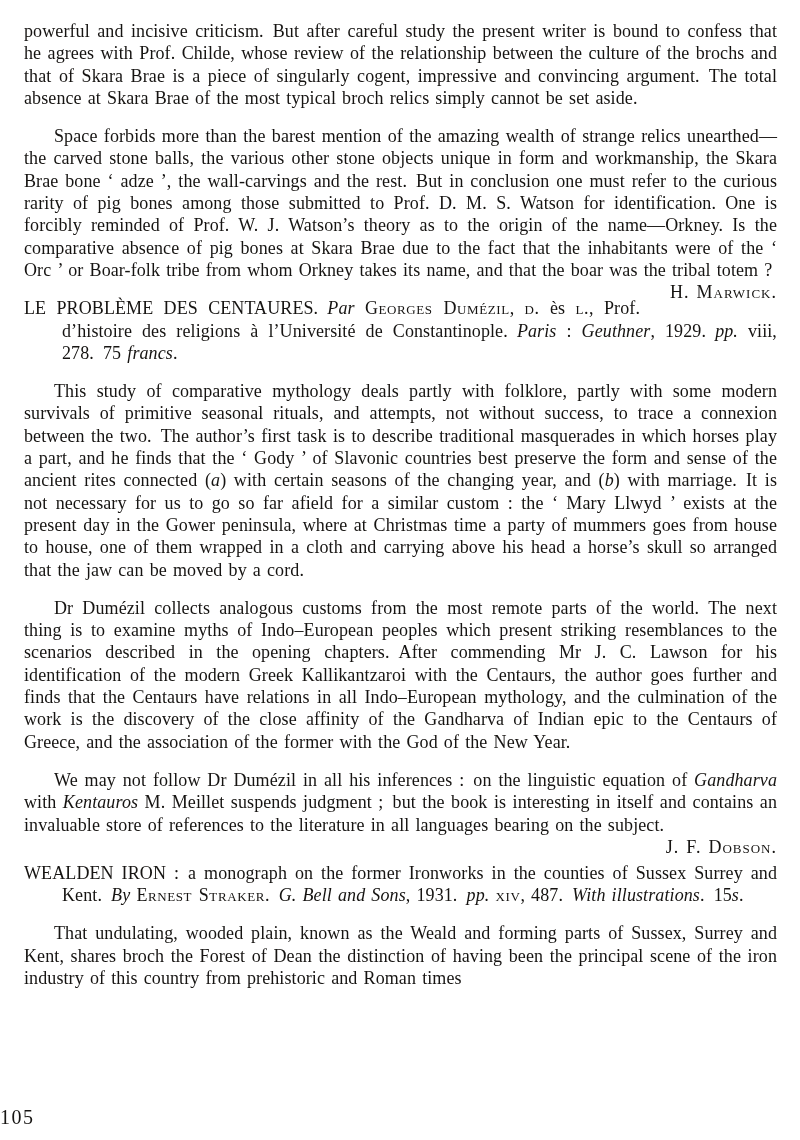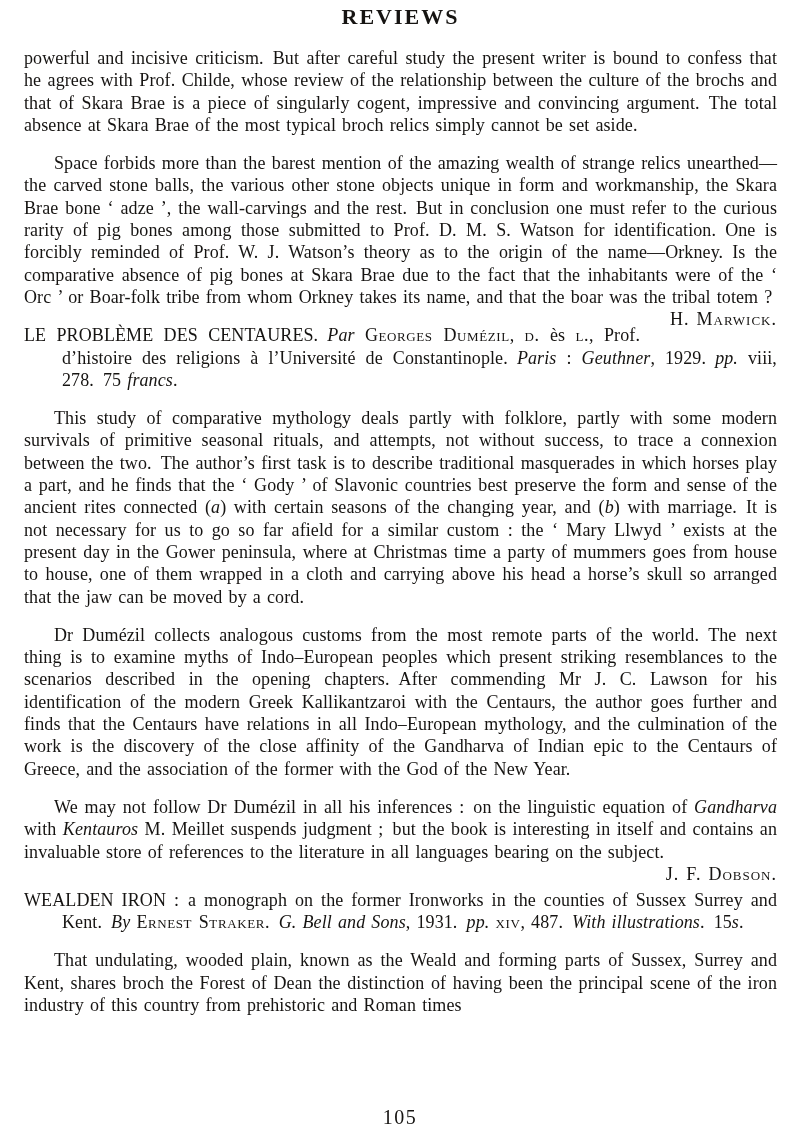--- a/index.html
+++ b/index.html
@@ -51,30 +51,28 @@
   .signature {
     float: right;
     font-variant: small-caps;
     letter-spacing: 1px;
   }
   .page-number {
     position: absolute;
     left: 0;
     right: 0;
     bottom: 12px;
-    text-align: center;
     font-size: 20px;
     letter-spacing: 1.5px;
   }
 </style>
 </head>
 <body>
 
 <div class="page">
-  <h1 class="title">REVIEWS</h1>
   <main class="content" id="content">
       <p class="body"><span>powerful and incisive criticism. But after careful study the present writer is bound to confess that he agrees with Prof. Childe, whose review of the relationship between the culture of the brochs and that of Skara Brae is a piece of singularly cogent, impressive and convincing argument. The total absence at Skara Brae of the most typical broch relics simply cannot be set aside.</span></p>
       <p class="body indent"><span>Space forbids more than the barest mention of the amazing wealth of strange relics unearthed—the carved stone balls, the various other stone objects unique in form and workmanship, the Skara Brae bone ‘ adze ’, the wall-carvings and the rest. But in conclusion one must refer to the curious rarity of pig bones among those submitted to Prof. D. M. S. Watson for identification. One is forcibly reminded of Prof. W. J. Watson’s theory as to the origin of the name—Orkney. Is the comparative absence of pig bones at Skara Brae due to the fact that the inhabitants were of the ‘ Orc ’ or Boar-folk tribe from whom Orkney takes its name, and that the boar was the tribal totem ?</span><span class="signature">H. Marwick.</span></p>
       <p class="heading"><span>LE PROBLÈME DES CENTAURES. </span><span class="it">Par </span><span class="sc">Georges Dumézil</span><span>, </span><span class="sc">d.</span><span> ès </span><span class="sc">l.</span><span>, Prof. d’histoire des religions à l’Université de Constantinople. </span><span class="it">Paris</span><span> : </span><span class="it">Geuthner</span><span>, 1929. </span><span class="it">pp.</span><span> viii, 278. 75 </span><span class="it">francs</span><span>.</span></p>
       <p class="body indent"><span>This study of comparative mythology deals partly with folklore, partly with some modern survivals of primitive seasonal rituals, and attempts, not without success, to trace a connexion between the two. The author’s first task is to describe traditional masquerades in which horses play a part, and he finds that the ‘ Gody ’ of Slavonic countries best preserve the form and sense of the ancient rites connected (</span><span class="it">a</span><span>) with certain seasons of the changing year, and (</span><span class="it">b</span><span>) with marriage. It is not necessary for us to go so far afield for a similar custom : the ‘ Mary Llwyd ’ exists at the present day in the Gower peninsula, where at Christmas time a party of mummers goes from house to house, one of them wrapped in a cloth and carrying above his head a horse’s skull so arranged that the jaw can be moved by a cord.</span></p>
       <p class="body indent"><span>Dr Dumézil collects analogous customs from the most remote parts of the world. The next thing is to examine myths of Indo–European peoples which present striking resemblances to the scenarios described in the opening chapters. After commending Mr J. C. Lawson for his identification of the modern Greek Kallikantzaroi with the Centaurs, the author goes further and finds that the Centaurs have relations in all Indo–European mythology, and the culmination of the work is the discovery of the close affinity of the Gandharva of Indian epic to the Centaurs of Greece, and the association of the former with the God of the New Year.</span></p>
       <p class="body indent"><span>We may not follow Dr Dumézil in all his inferences : on the linguistic equation of </span><span class="it">Gandharva</span><span> with </span><span class="it">Kentauros</span><span> M. Meillet suspends judgment ; but the book is interesting in itself and contains an invaluable store of references to the literature in all languages bearing on the subject.</span><span class="signature">J. F. Dobson.</span></p>
       <p class="heading space-large"><span>WEALDEN IRON : a monograph on the former Ironworks in the counties of Sussex Surrey and Kent. </span><span class="it">By </span><span class="sc">Ernest Straker</span><span>. </span><span class="it">G. Bell and Sons</span><span>, 1931. </span><span class="it">pp.</span><span> </span><span class="sc">xiv</span><span>, 487. </span><span class="it">With illustrations</span><span>. 15</span><span class="it">s</span><span>.</span></p>
       <p class="body indent"><span>That undulating, wooded plain, known as the Weald and forming parts of Sussex, Surrey and Kent, shares broch the Forest of Dean the distinction of having been the principal scene of the iron industry of this country from prehistoric and Roman times</span></p>
     </main>

